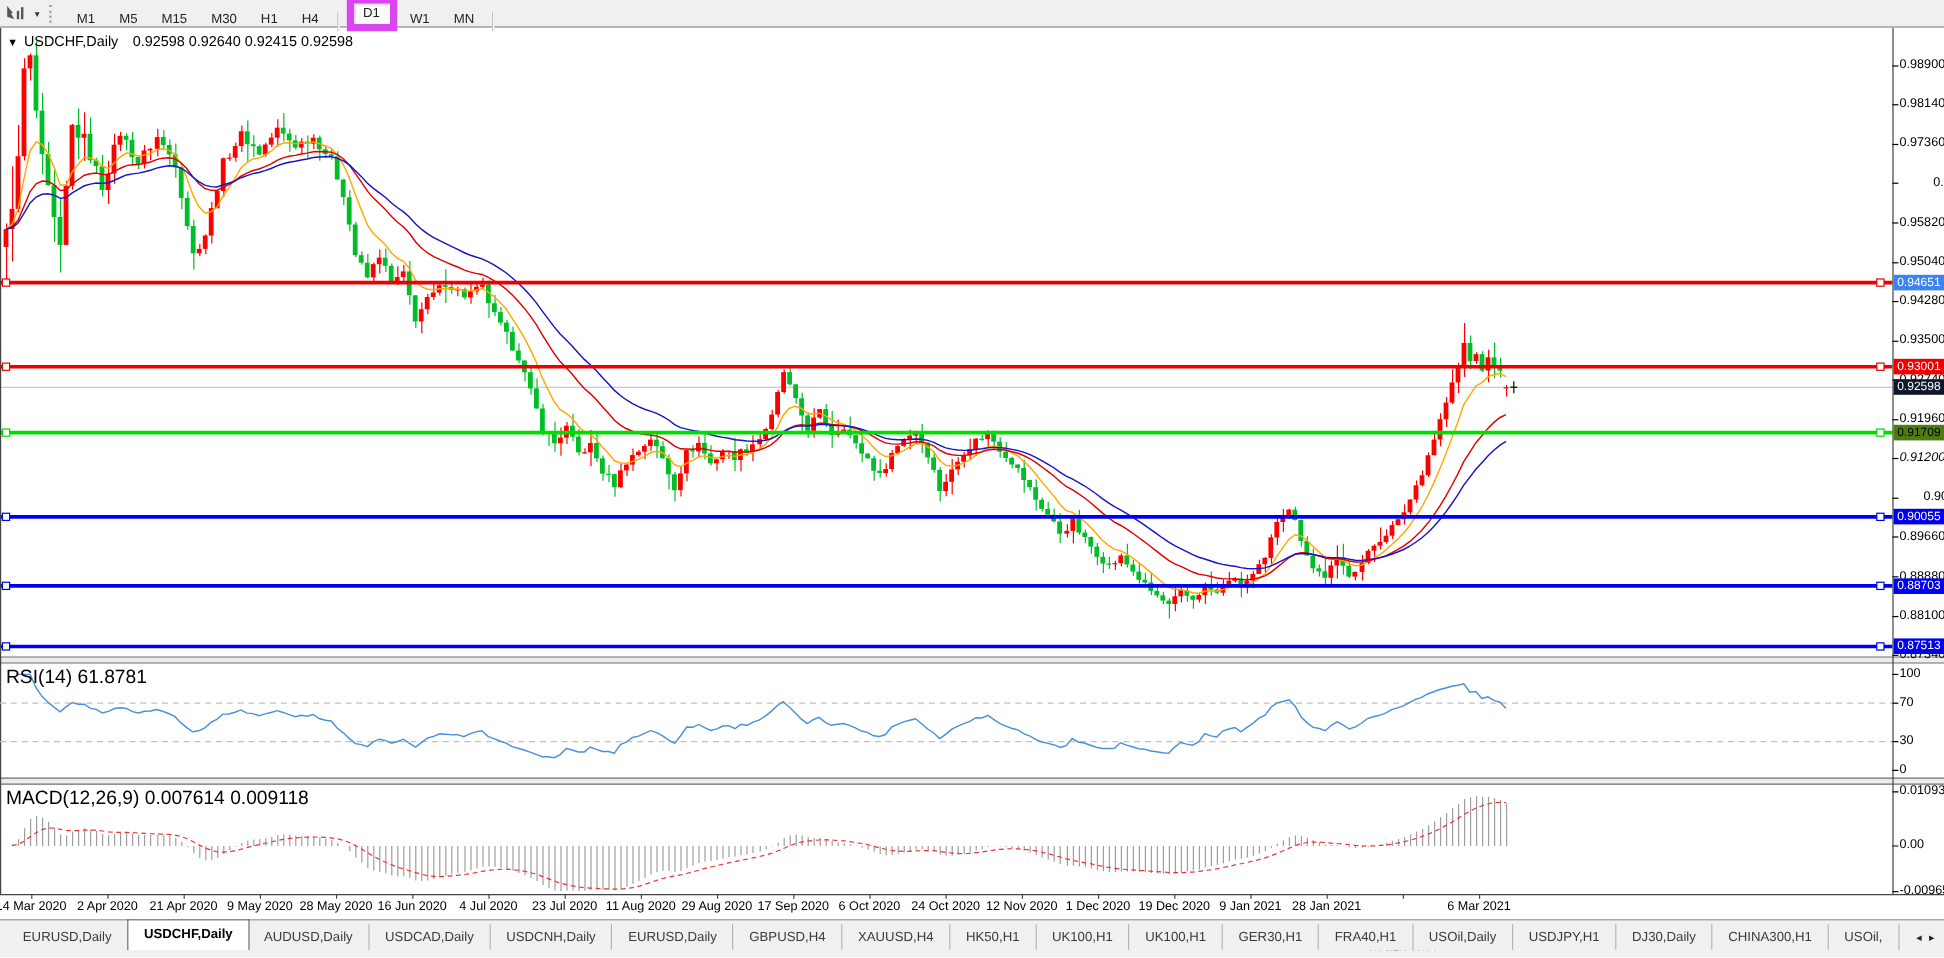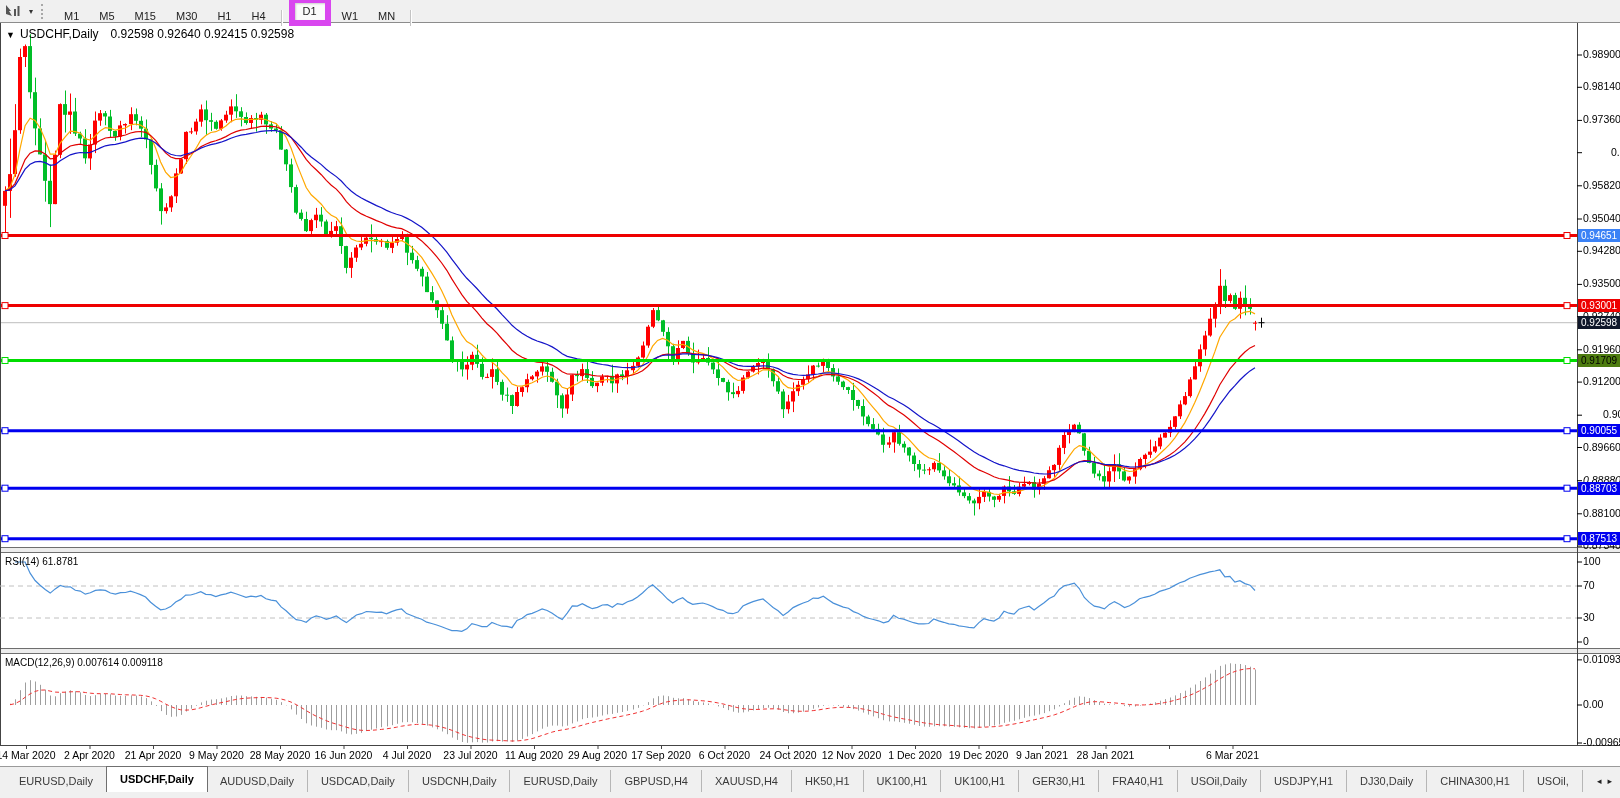--- a/index.html
+++ b/index.html
@@ -13,21 +13,21 @@
   .grip{width:4px;height:15px;border-left:2px dotted #a8a8a8;margin:0 7px 0 3px;}
   .tfbtn{font-size:11px;color:#222;padding:2px 8px;margin:0 1px;border:1px solid transparent;line-height:13px;}
   .tfbtn.active{background:#fbfbfb;border:6px solid #d946ef;box-shadow:inset 1px 1px 2px rgba(0,0,0,.18);}
   .tfsep{width:1px;height:16px;background:#c4c4c4;border-right:1px solid #ffffff;margin:0 5px;}
   
   svg#plot{position:absolute;left:0;top:0;z-index:1;}
   #overlays{position:absolute;left:0;top:0;width:100%;height:100%;z-index:7;pointer-events:none;}
   .title{position:absolute;left:6px;top:27px;font-size:12px;color:#000;z-index:8;white-space:nowrap;}
   .title .cc{font-size:9px;margin-right:5px;}
   .title .sym{margin-right:12px;}
-  .indlabel{position:absolute;left:5px;font-size:10px;color:#000;z-index:8;white-space:nowrap;text-align:center;}
+  .indlabel{position:absolute;left:5px;font-size:16px;color:#000;z-index:8;white-space:nowrap;text-align:center;}
   .ylabel{position:absolute;left:1583px;font-size:10.5px;color:#000;white-space:nowrap;}
   .pricebox{position:absolute;left:1578px;width:42px;height:13px;font-size:10px;line-height:13px;
             color:#fff;padding-left:3px;box-sizing:border-box;white-space:nowrap;}
   .datelabel{position:absolute;top:749px;width:90px;margin-left:-45px;text-align:center;
              font-size:10.5px;color:#000;white-space:nowrap;}
   
   .tabbar{position:absolute;left:0;top:766px;width:100%;height:26px;background:#f0f0f0;
           border-top:1px solid #9a9a9a;display:flex;align-items:flex-end;z-index:10;box-sizing:border-box;}
   #tabs{display:flex;align-items:flex-end;padding-left:6px;}
   .tab{font-size:11px;color:#3a3a3a;padding:5px 13px;border-right:1px solid #b6b6b6;line-height:12px;white-space:nowrap;}
@@ -919,24 +919,24 @@
       <div class="ylabel" style="top: 48px;">0.98900</div>
       <div class="ylabel" style="top: 80.2856px;">0.98140</div>
       <div class="ylabel" style="top: 113.421px;">0.97360</div>
       <div class="ylabel" style="top: 145.706px; padding-left: 28px;">0.96600</div>
       <div class="ylabel" style="top: 178.841px;">0.95820</div>
       <div class="ylabel" style="top: 211.977px;">0.95040</div>
       <div class="ylabel" style="top: 244.262px;">0.94280</div>
       <div class="ylabel" style="top: 277.397px;">0.93500</div>
       <div class="ylabel" style="top: 309.683px;">0.92740</div>
       <div class="ylabel" style="top: 342.818px;">0.91960</div>
-      <div class="ylabel" style="top: 375.104px;">0.91200</div>
+      <div class="ylabel" style="top: 375.104px; font-style: italic;">0.91200</div>
       <div class="ylabel" style="top: 408.239px; margin-left: 20px;">0.90420</div>
       <div class="ylabel" style="top: 440.524px;">0.89660</div>
-      <div class="ylabel" style="top: 473.66px; font-style: italic;">0.88880</div>
+      <div class="ylabel" style="top: 473.66px;">0.88880</div>
       <div class="ylabel" style="top: 506.795px;">0.88100</div>
       <div class="ylabel" style="top: 539.08px;">0.87340</div>
       <div class="ylabel" style="top: 555px;">100</div>
       <div class="ylabel" style="top: 579px;">70</div>
       <div class="ylabel" style="top: 611px;">30</div>
       <div class="ylabel" style="top: 635px;">0</div>
       <div class="ylabel" style="top: 652.869px;">0.010933</div>
       <div class="ylabel" style="top: 698px;">0.00</div>
       <div class="ylabel" style="top: 736px;">-0.009651</div>
       <div class="pricebox" style="top: 229px; background: #3b82f6; color: rgb(255, 255, 255);">0.94651</div>

